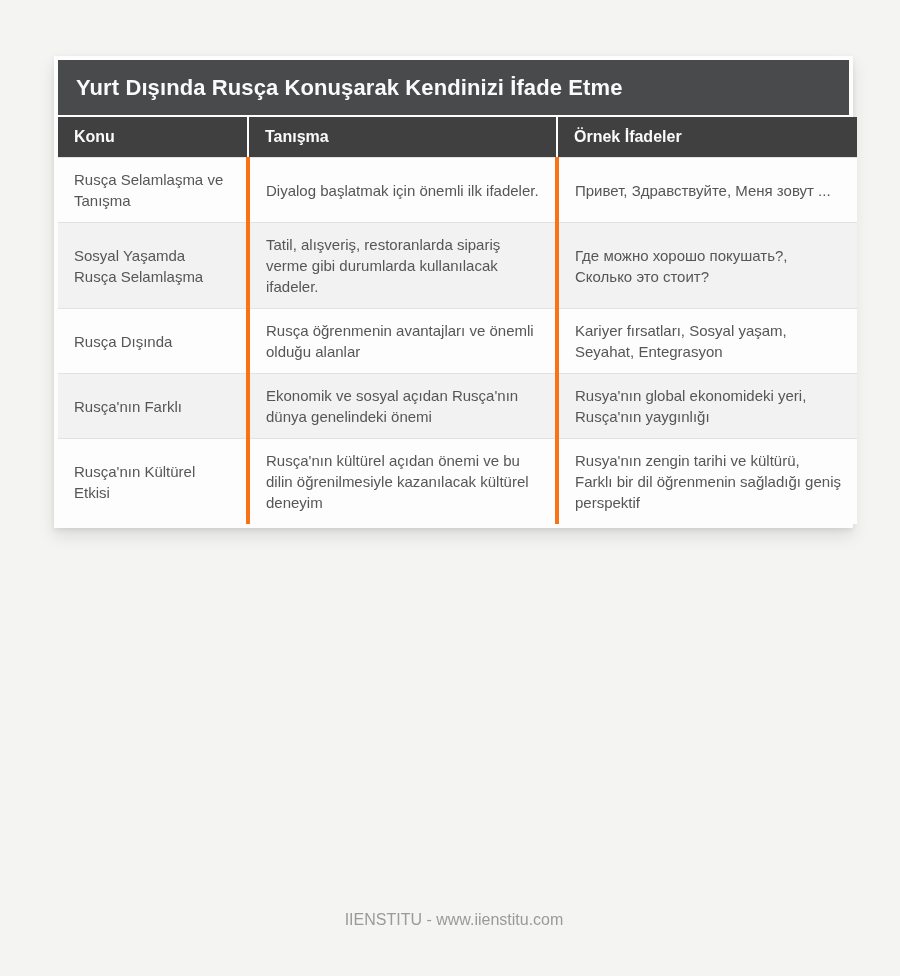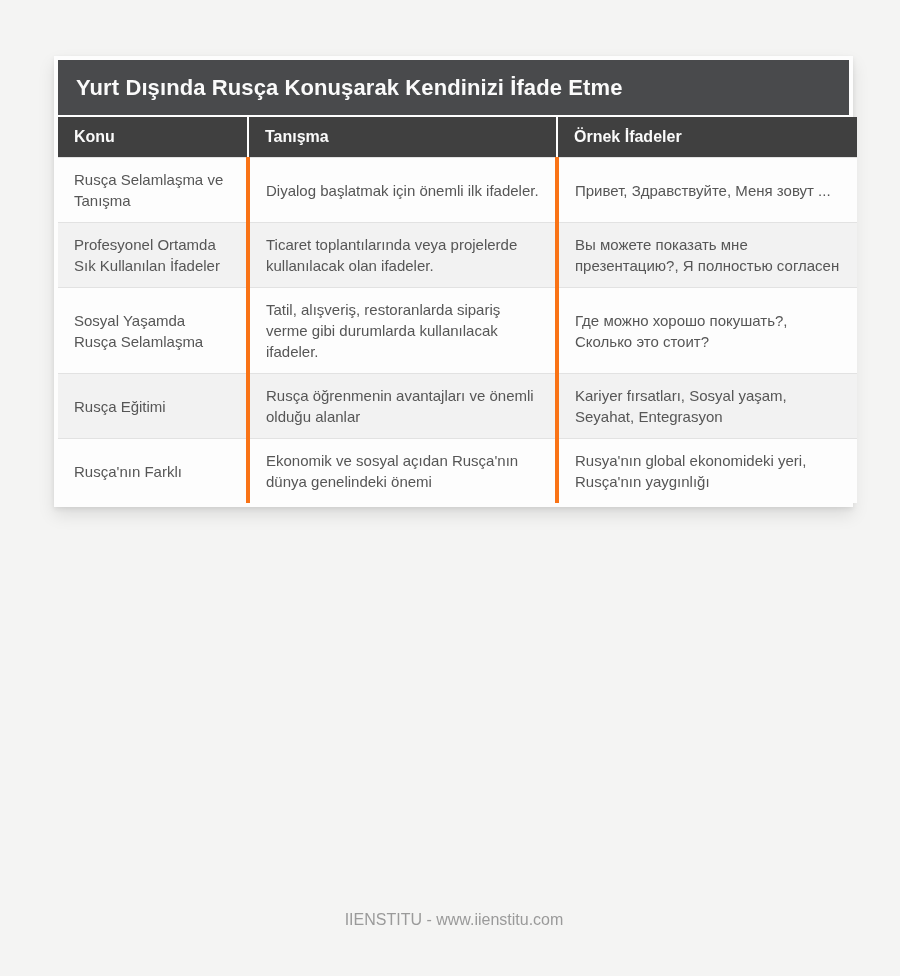--- a/index.html
+++ b/index.html
@@ -87,36 +87,36 @@
         <th>Örnek İfadeler</th>
       </tr>
     </thead>
     <tbody>
       <tr>
         <td>Rusça Selamlaşma ve Tanışma</td>
         <td>Diyalog başlatmak için önemli ilk ifadeler.</td>
         <td>Привет, Здравствуйте, Меня зовут ...</td>
       </tr>
       <tr>
-        <td>Profesyonel Ortamda Sık Kullanılan İfadeler</td>
-        <td>Ticaret toplantılarında veya projelerde kullanılacak olan ifadeler.</td>
-        <td>Вы можете показать мне презентацию?, Я полностью согласен</td>
-      </tr>
-      <tr>
         <td>Sosyal Yaşamda Rusça Selamlaşma</td>
         <td>Tatil, alışveriş, restoranlarda sipariş verme gibi durumlarda kullanılacak ifadeler.</td>
         <td>Где можно хорошо покушать?, Сколько это стоит?</td>
       </tr>
       <tr>
-        <td>Rusça Eğitimi</td>
+        <td>Rusça Dışında</td>
         <td>Rusça öğrenmenin avantajları ve önemli olduğu alanlar</td>
         <td>Kariyer fırsatları, Sosyal yaşam, Seyahat, Entegrasyon</td>
       </tr>
       <tr>
         <td>Rusça'nın Farklı</td>
         <td>Ekonomik ve sosyal açıdan Rusça'nın dünya genelindeki önemi</td>
         <td>Rusya'nın global ekonomideki yeri, Rusça'nın yaygınlığı</td>
       </tr>
+      <tr>
+        <td>Rusça'nın Kültürel Etkisi</td>
+        <td>Rusça'nın kültürel açıdan önemi ve bu dilin öğrenilmesiyle kazanılacak kültürel deneyim</td>
+        <td>Rusya'nın zengin tarihi ve kültürü, Farklı bir dil öğrenmenin sağladığı geniş perspektif</td>
+      </tr>
     </tbody>
   </table>
 </div>
 
 <div class="page-footer">IIENSTITU - www.iienstitu.com</div>
 
 </body></html>

